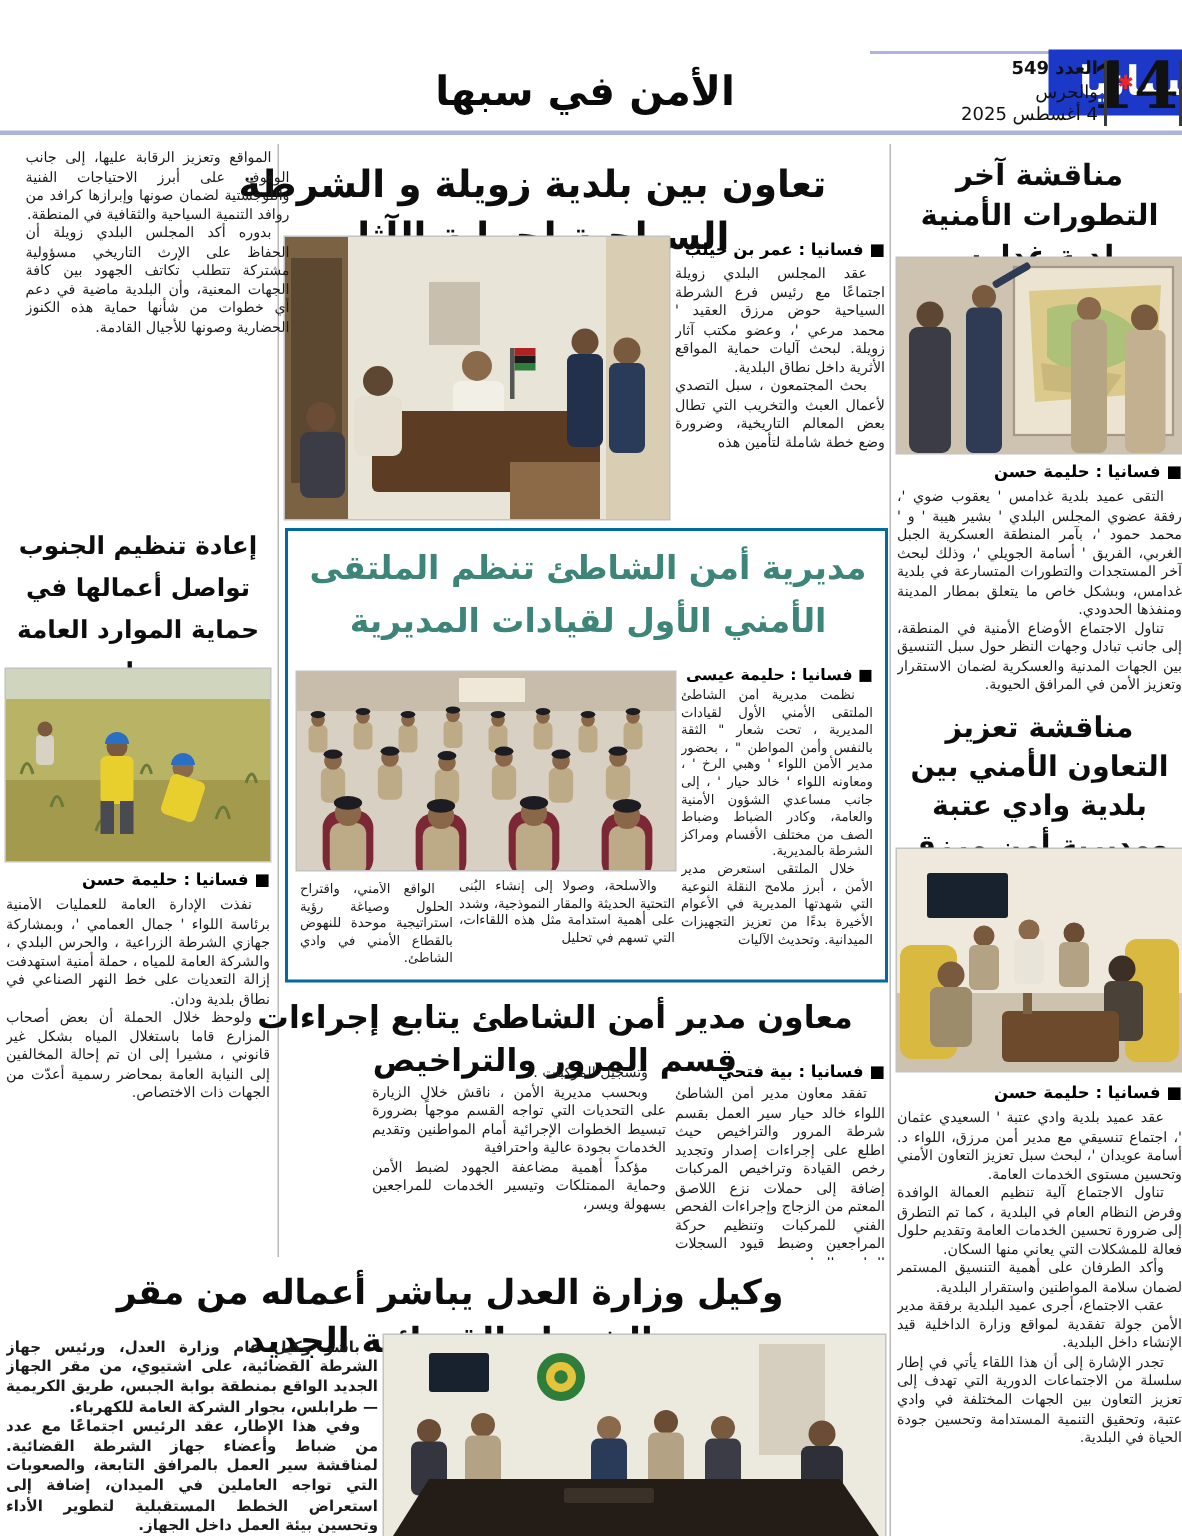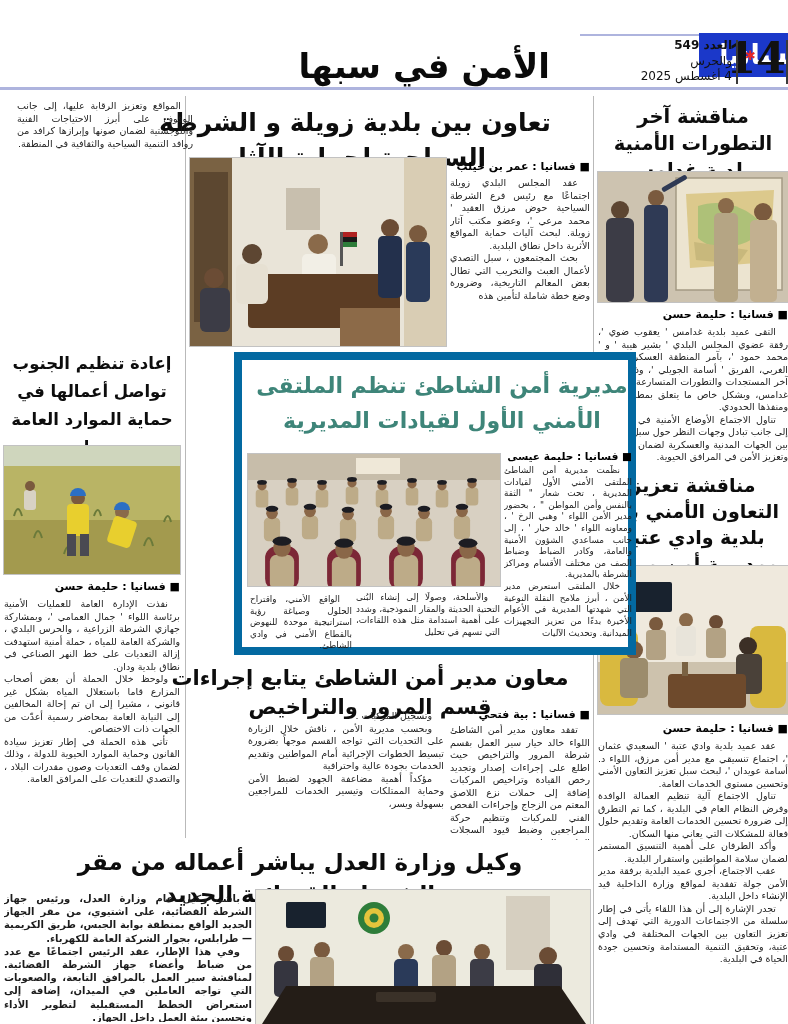--- a/index.html
+++ b/index.html
@@ -13,23 +13,23 @@
   .headline { font-weight:bold; color:#0d0d0d; text-align:center; line-height:1.38; letter-spacing:-0.2px; }
   .byline { font-weight:bold; font-size:11px; color:#000; }
   .bodytext { font-size:9.5px; line-height:1.32; text-align:justify; color:#1c1c1c; overflow:hidden; }
   .bodytext p { margin:0; text-indent:12px; }
   .ph { display:block; width:100%; height:100%; background:#ddd; outline:1px solid #c2c2c2; }
   .logo-box { background:#1b38c9; color:#fff; font-weight:bold; font-size:27px; text-align:center; line-height:44px; position:relative; }
   .logo-star { position:absolute; left:46px; top:16px; color:#e82727; font-size:13px; line-height:1; }
   .pageno { font-weight:bold; font-size:43px; color:#111; line-height:1.05; text-align:center; font-family:"DejaVu Serif", serif; }
   .dateblock { font-size:12px; color:#111; text-align:right; line-height:1.3; }
   .dateblock .b { font-weight:bold; }
-  .greenbox { border:8px solid #0369a1; background:#fff;margin-left:44px; }
+  .greenbox { border:2px solid #0369a1; background:#fff; }
   .green-hl { color:#3e8579; }
-  .title-main { font-weight:bold; font-size:34px; color:#0a0a0a; }
+  .title-main { font-weight:bold; font-size:27px; color:#0a0a0a; text-align:center; }
 </style>
 </head>
 <body>
 
 <div class="page">
 
   <div class="abs rule" style="left:580px; top:34px; width:208px; height:2px;"></div>
 
   <div class="abs logo-box" style="left:38px; top:33px; width:127px; height:44px;">
     <span>فسانيا</span>
@@ -250,20 +250,21 @@
         <rect x="214" y="69" width="24" height="34" rx="5" fill="#3c3c46"></rect>
       <circle cx="292" cy="66" r="9" fill="#6b4c35"></circle>
         <rect x="278" y="74" width="28" height="40" rx="5" fill="#2f2f38"></rect>
       <path d="M30 96 L304 96 L330 134 L6 134 Z" fill="#241d17"></path>
       <rect x="120" y="102" width="60" height="10" rx="2" fill="#3a3128"></rect>
     </svg>
   </div>
 
   <div class="abs bodytext" style="left:17px; top:100px; width:176px; height:242px;">
     <p>المواقع وتعزيز الرقابة عليها، إلى جانب الوقوف على أبرز الاحتياجات الفنية واللوجستية لضمان صونها وإبرازها كرافد من روافد التنمية السياحية والثقافية في المنطقة.</p>
+    <p>بدوره أكد المجلس البلدي زويلة أن الحفاظ على الإرث التاريخي مسؤولية مشتركة تتطلب تكاتف الجهود بين كافة الجهات المعنية، وأن البلدية ماضية في دعم أي خطوات من شأنها حماية هذه الكنوز الحضارية وصونها للأجيال القادمة.</p>
   </div>
 
   <div class="abs headline" style="left:4px; top:350px; width:176px; font-size:16.5px; line-height:1.7;">إعادة تنظيم الجنوب تواصل أعمالها في حماية الموارد العامة بودان</div>
 
   <div class="abs" style="left:4px; top:446px; width:176px; height:128px;">
     <svg class="ph" viewBox="0 0 176 128" preserveAspectRatio="none">
       <rect width="176" height="128" fill="#cfd6bd"></rect>
       <rect y="20" width="176" height="54" fill="#b9b465"></rect>
       <rect y="74" width="176" height="54" fill="#a39a4e"></rect>
       <path d="M10 70 q4 -14 8 0 M30 92 q4 -14 8 0 M60 108 q4 -14 8 0 M140 100 q5 -16 9 0 M160 76 q4 -12 7 0 M90 70 q4 -12 7 0" stroke="#6b7a3a" stroke-width="2" fill="none"></path>
@@ -277,16 +278,15 @@
       <rect x="106" y="72" width="24" height="28" rx="4" transform="rotate(18 118 86)" fill="#e8cf2e"></rect>
       <rect x="20" y="44" width="12" height="20" rx="3" fill="#d8d2c4"></rect>
         <circle cx="26" cy="40" r="5" fill="#7a5a3e"></circle>
     </svg>
   </div>
 
   <div class="abs byline" style="left:4px; top:580px; width:176px;">■ فسانيا : حليمة حسن</div>
   <div class="abs bodytext" style="left:4px; top:598px; width:176px; height:238px;">
     <p>نفذت الإدارة العامة للعمليات الأمنية برئاسة اللواء ' جمال العمامي '، وبمشاركة جهازي الشرطة الزراعية ، والحرس البلدي ، والشركة العامة للمياه ، حملة أمنية استهدفت إزالة التعديات على خط النهر الصناعي في نطاق بلدية ودان.</p>
     <p>ولوحظ خلال الحملة أن بعض أصحاب المزارع قاما باستغلال المياه بشكل غير قانوني ، مشيرا إلى ان تم إحالة المخالفين إلى النيابة العامة بمحاضر رسمية أعدّت من الجهات ذات الاختصاص.</p>
-    <p>تأتي هذه الحملة في إطار تعزيز سيادة القانون وحماية الموارد الحيوية للدولة ، وذلك لضمان وقف التعديات وصون مقدرات البلاد ، والتصدي للتعديات على المرافق العامة.</p>
   </div>
 
 </div>
 
 </body></html>

